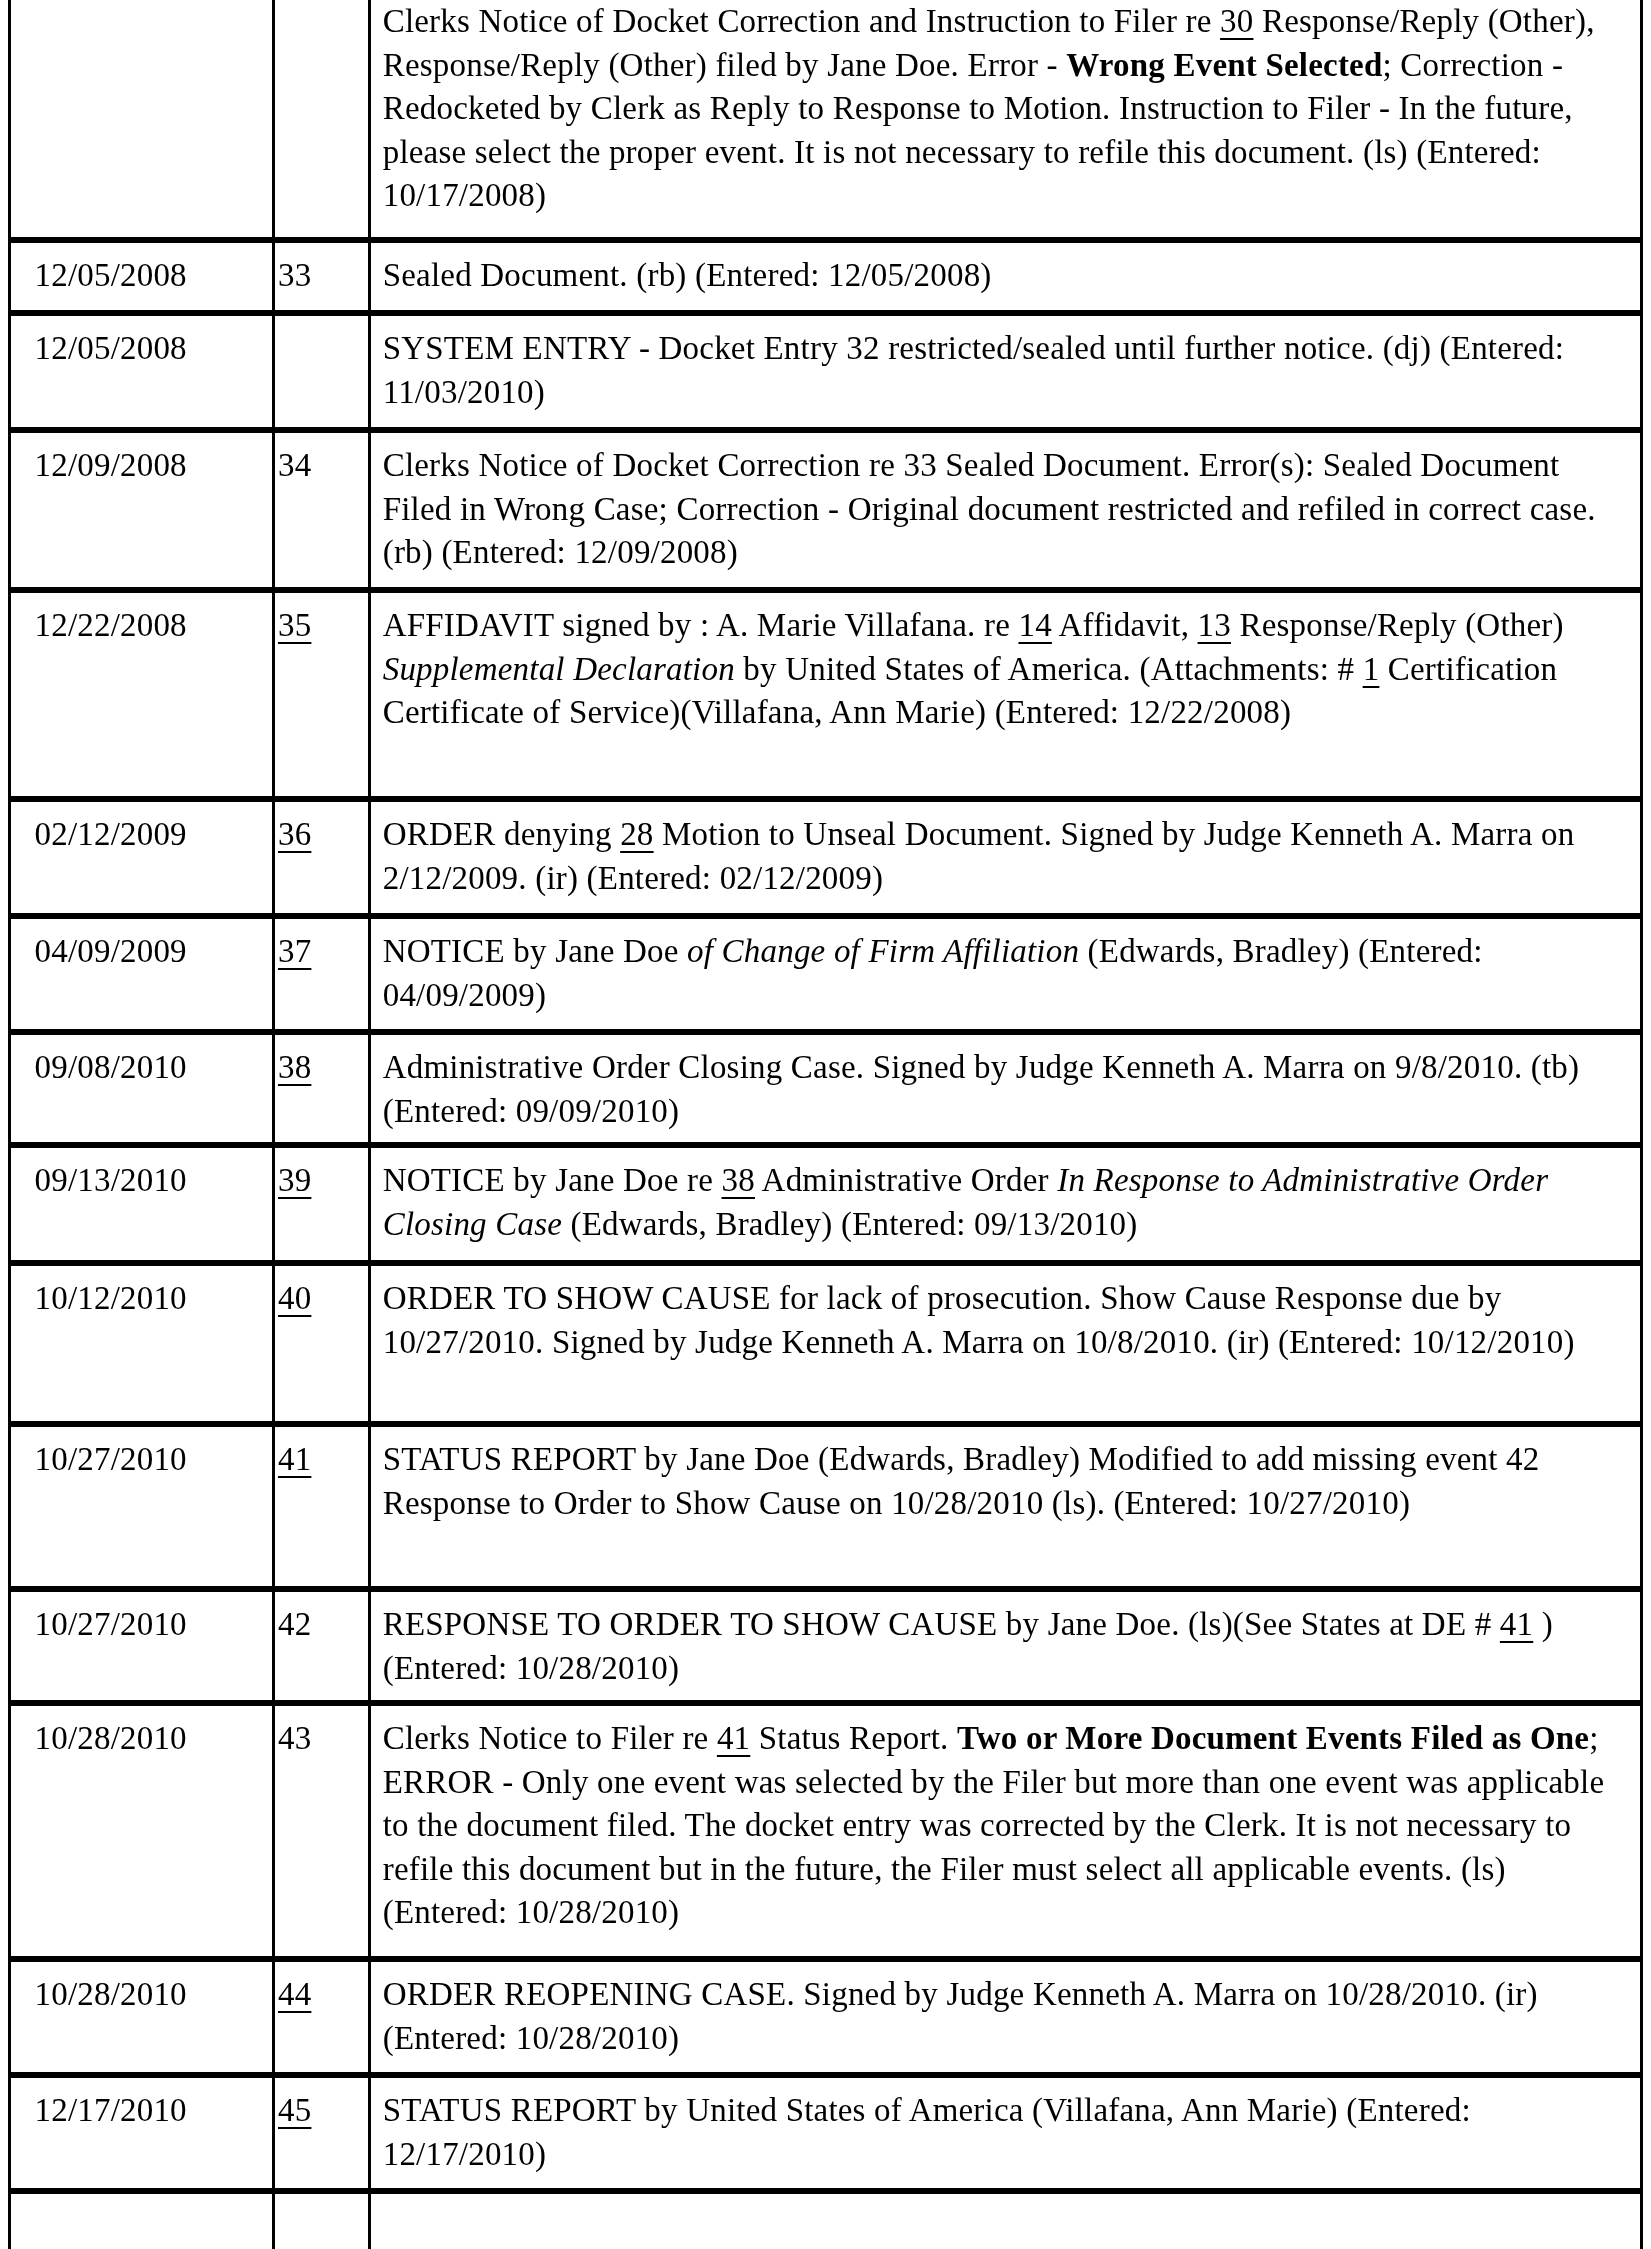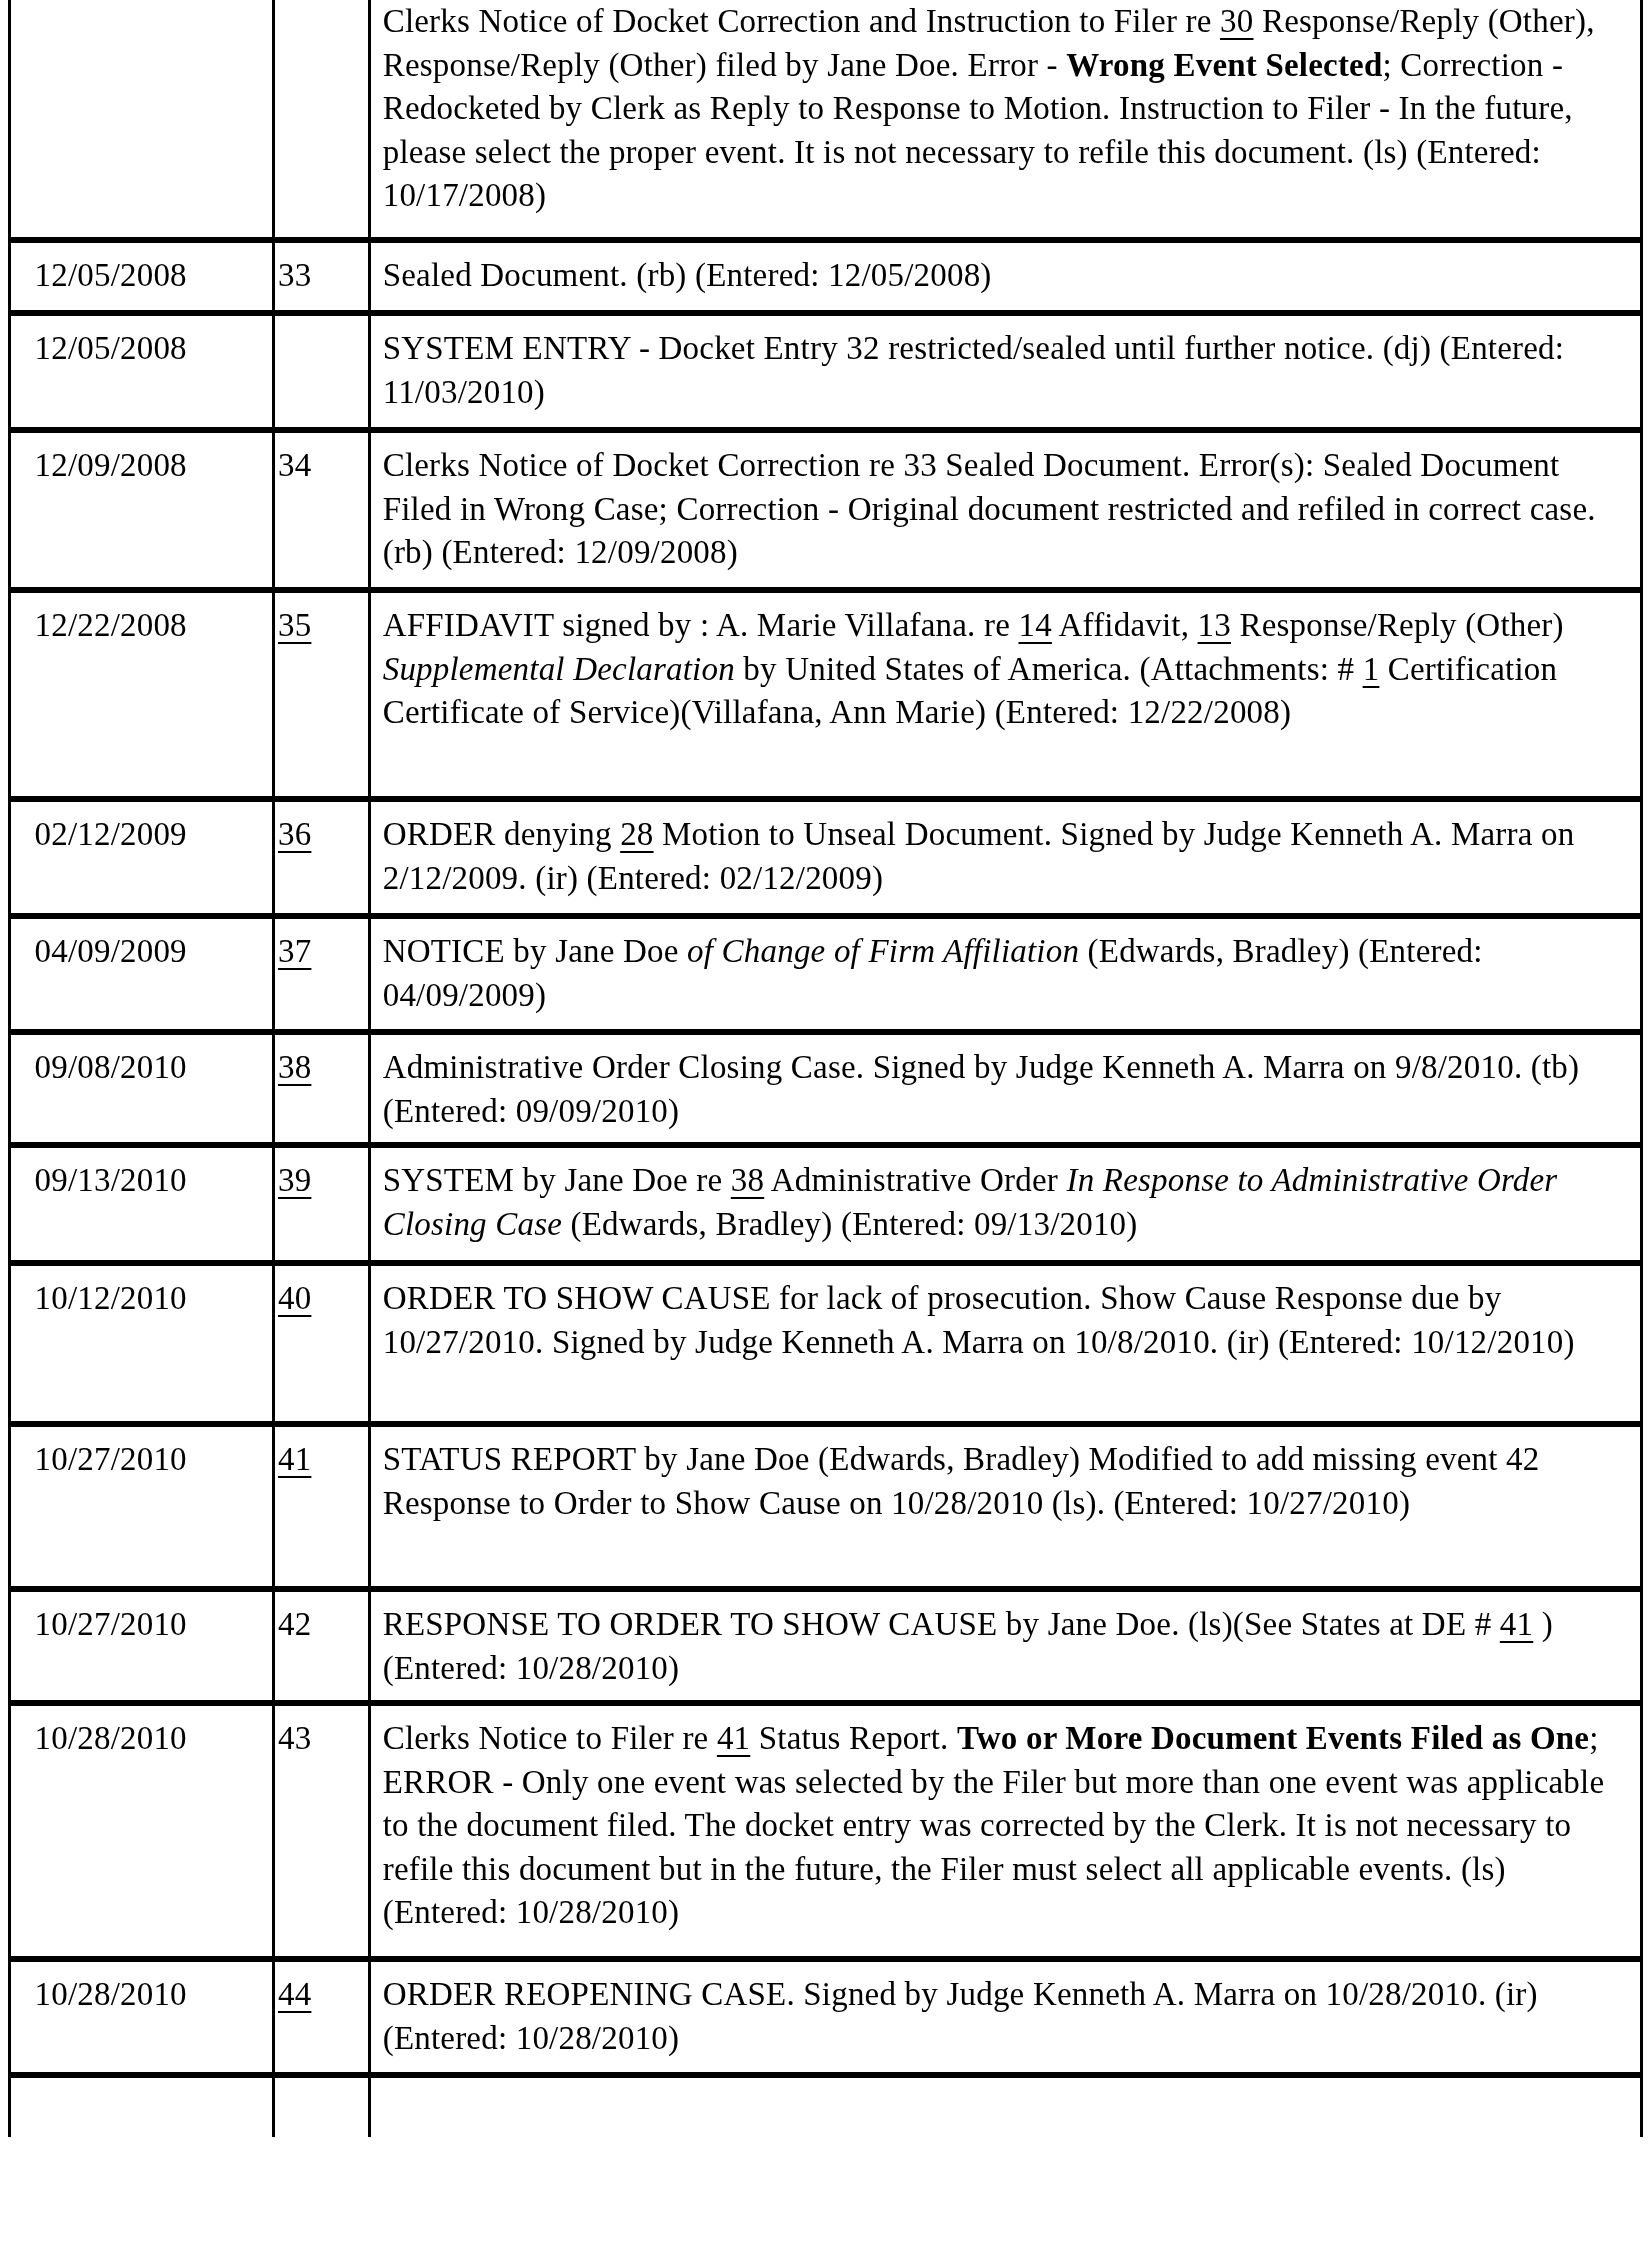--- a/index.html
+++ b/index.html
@@ -88,21 +88,21 @@
     <td class="desc-cell"><span>NOTICE by Jane Doe </span><span class="seg-italic">of Change of Firm Affiliation</span><span> (Edwards, Bradley) (Entered: 04/09/2009)</span></td>
   </tr>
       <tr style="height: 111px;">
     <td class="date-cell"><span>09/08/2010</span></td>
     <td class="num-cell"><span class="seg-link">38</span></td>
     <td class="desc-cell"><span>Administrative Order Closing Case. Signed by Judge Kenneth A. Marra on 9/8/2010. (tb) (Entered: 09/09/2010)</span></td>
   </tr>
       <tr style="height: 118px;">
     <td class="date-cell"><span>09/13/2010</span></td>
     <td class="num-cell"><span class="seg-link">39</span></td>
-    <td class="desc-cell"><span>SYSTEM by Jane Doe re </span><span class="seg-link">38</span><span> Administrative Order </span><span class="seg-italic">In Response to Administrative Order Closing Case</span><span> (Edwards, Bradley) (Entered: 09/13/2010)</span></td>
+    <td class="desc-cell"><span>NOTICE by Jane Doe re </span><span class="seg-link">38</span><span> Administrative Order </span><span class="seg-italic">In Response to Administrative Order Closing Case</span><span> (Edwards, Bradley) (Entered: 09/13/2010)</span></td>
   </tr>
       <tr style="height: 161px; padding-left: 43px;">
     <td class="date-cell"><span>10/12/2010</span></td>
     <td class="num-cell"><span class="seg-link">40</span></td>
     <td class="desc-cell"><span>ORDER TO SHOW CAUSE for lack of prosecution. Show Cause Response due by 10/27/2010. Signed by Judge Kenneth A. Marra on 10/8/2010. (ir) (Entered: 10/12/2010)</span></td>
   </tr>
       <tr style="height: 165px;">
     <td class="date-cell"><span>10/27/2010</span></td>
     <td class="num-cell"><span class="seg-link">41</span></td>
     <td class="desc-cell"><span>STATUS REPORT by Jane Doe (Edwards, Bradley) Modified to add missing event 42 Response to Order to Show Cause on 10/28/2010 (ls). (Entered: 10/27/2010)</span></td>
@@ -115,20 +115,25 @@
       <tr style="height: 256px;">
     <td class="date-cell"><span>10/28/2010</span></td>
     <td class="num-cell"><span>43</span></td>
     <td class="desc-cell"><span>Clerks Notice to Filer re </span><span class="seg-link">41</span><span> Status Report. </span><span class="seg-bold">Two or More Document Events Filed as One</span><span>; ERROR - Only one event was selected by the Filer but more than one event was applicable to the document filed. The docket entry was corrected by the Clerk. It is not necessary to refile this document but in the future, the Filer must select all applicable events. (ls) (Entered: 10/28/2010)</span></td>
   </tr>
       <tr style="height: 116px;">
     <td class="date-cell"><span>10/28/2010</span></td>
     <td class="num-cell"><span class="seg-link">44</span></td>
     <td class="desc-cell"><span>ORDER REOPENING CASE. Signed by Judge Kenneth A. Marra on 10/28/2010. (ir) (Entered: 10/28/2010)</span></td>
   </tr>
+      <tr style="height: 116px;">
+    <td class="date-cell"><span>12/17/2010</span></td>
+    <td class="num-cell"><span class="seg-link">45</span></td>
+    <td class="desc-cell"><span>STATUS REPORT by United States of America (Villafana, Ann Marie) (Entered: 12/17/2010)</span></td>
+  </tr>
       <tr class="partial-bottom" style="height: 62px;">
     <td class="date-cell"><span></span></td>
     <td class="num-cell"><span></span></td>
     <td class="desc-cell"></td>
   </tr>
     </tbody>
 </table>
 
 
 </body></html>

